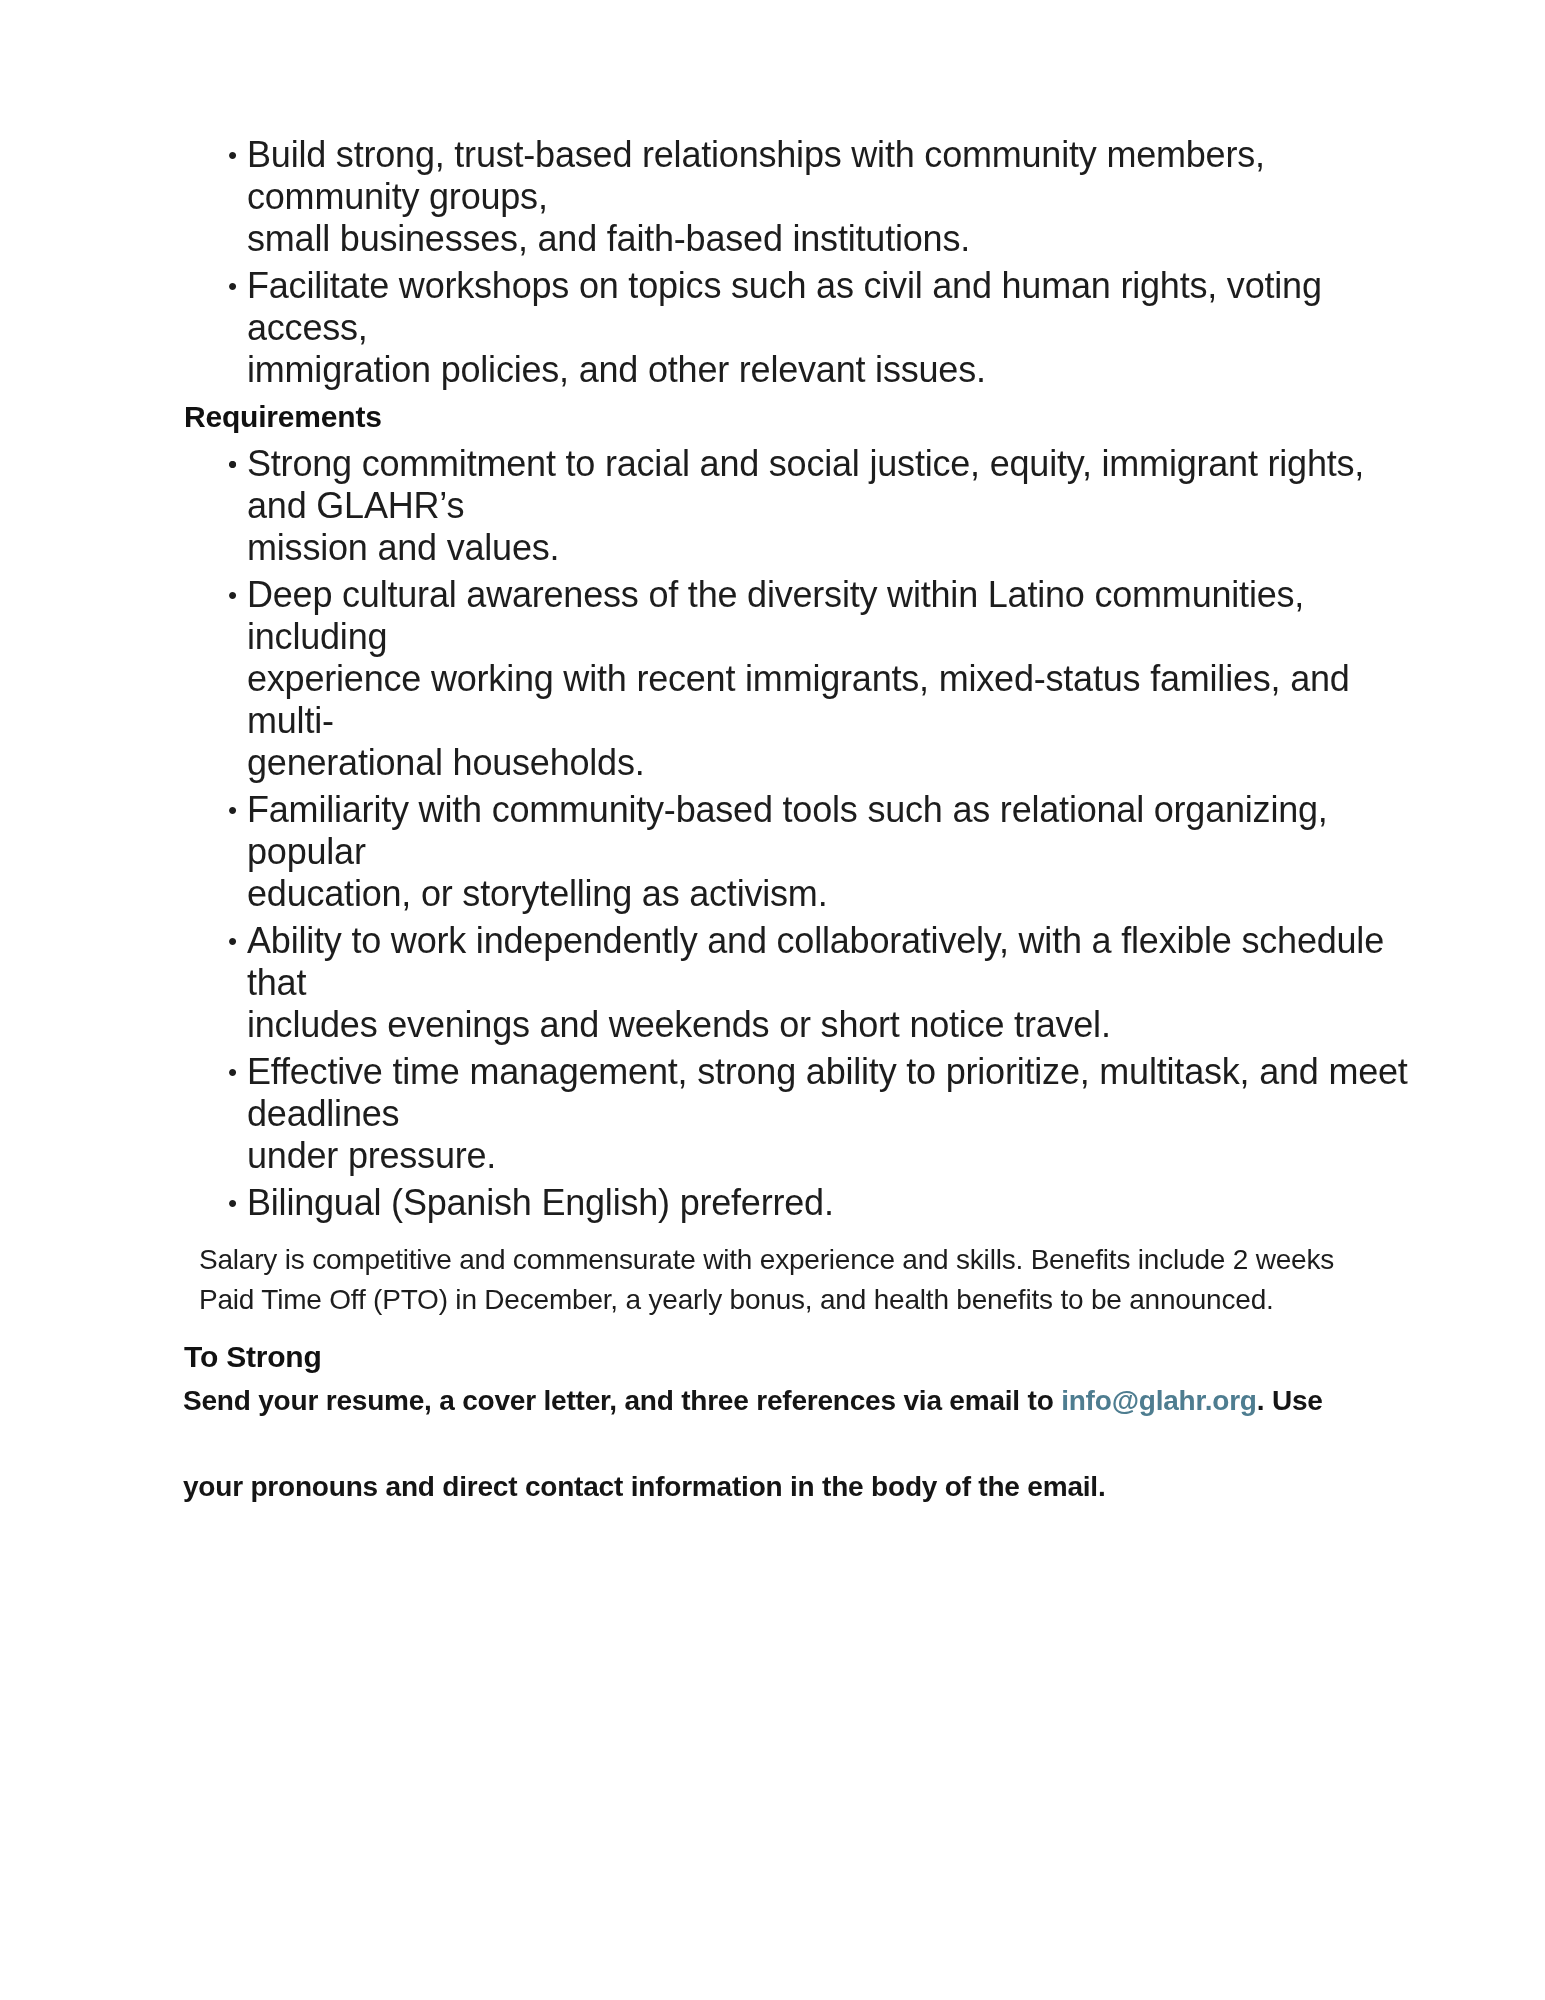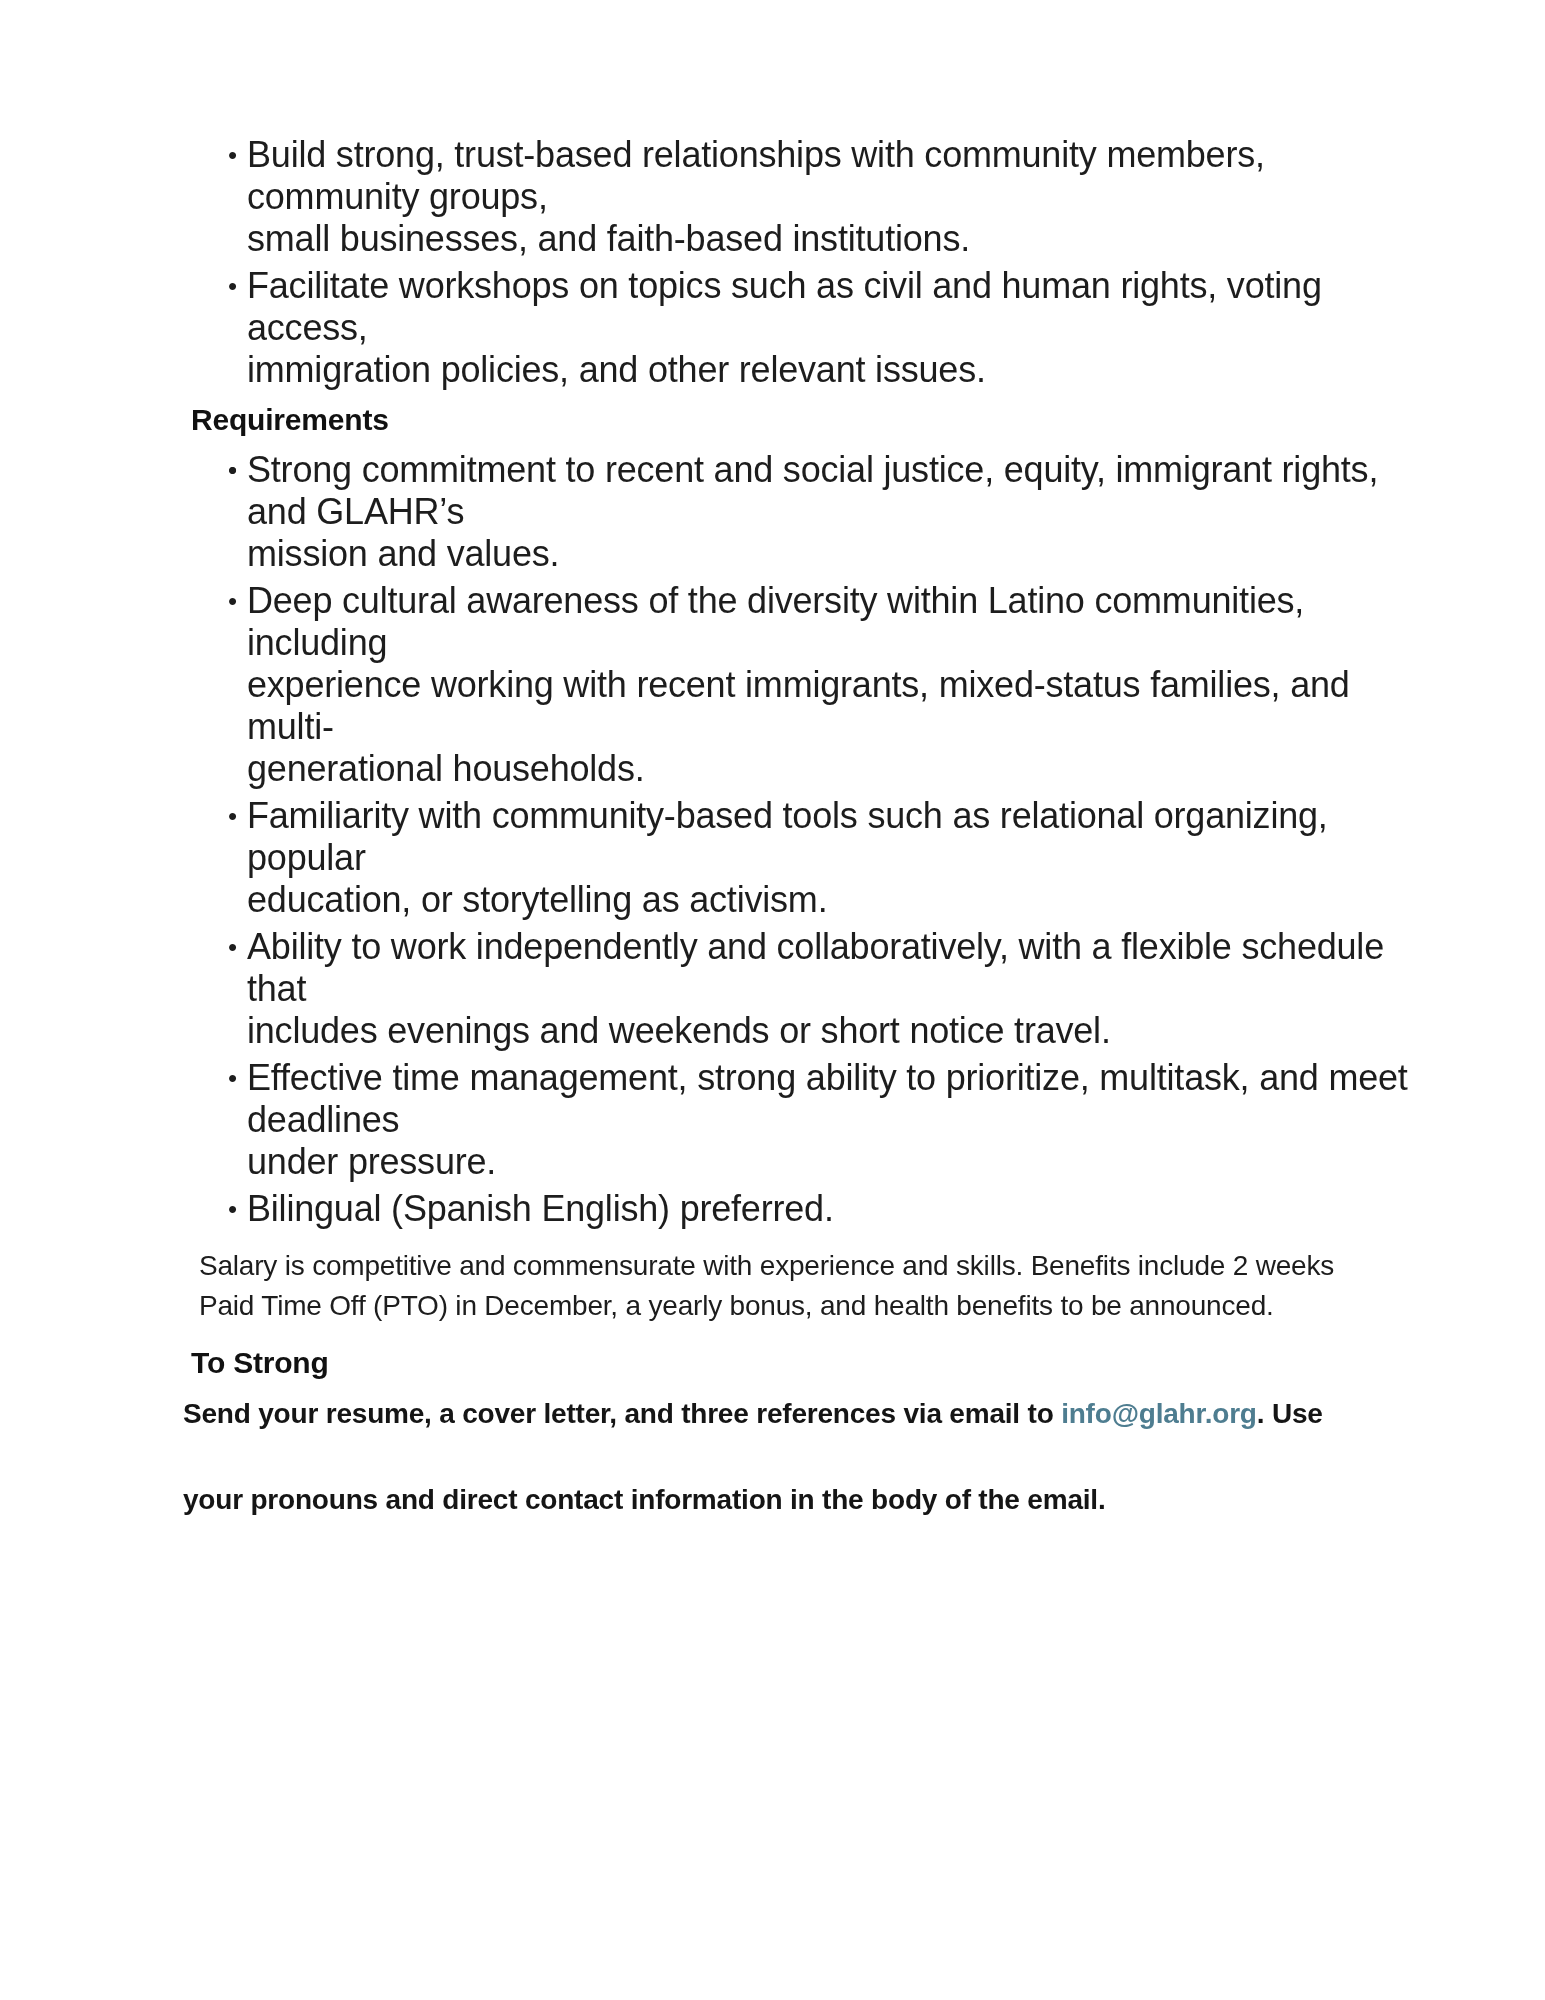--- a/index.html
+++ b/index.html
@@ -35,21 +35,21 @@
     left: 45px;
     top: 0;
     font-size: 26px;
     line-height: 42px;
   }
   h2.doc-heading {
     font-size: 30px;
     line-height: 42px;
     font-weight: 700;
     color: #111111;
-    margin: 8px;
+    margin: 1px;
     letter-spacing: -0.2px;
   }
   .h-requirements { margin: 72px 0 13px 0; }
   .h-salary       { margin: 18px 0 6px 0; }
   .h-apply        { margin: 38px 0 0 0; }
   .salary-para {
     font-size: 28px;
     line-height: 40px;
     letter-spacing: -0.2px;
     white-space: pre-line;
@@ -90,21 +90,21 @@
   </div>
 
   <h2 class="doc-heading h-requirements">Requirements</h2>
 
   <div class="blist">
     <div class="bitem">
       <span class="dot">•</span>
     </div>
     <div class="bitem">
       <span class="dot">•</span>
-      <span class="body-text">Strong commitment to recent and social justice, equity, immigrant rights, and GLAHR’s
+      <span class="body-text">Strong commitment to racial and social justice, equity, immigrant rights, and GLAHR’s
 mission and values.</span>
     </div>
     <div class="bitem">
       <span class="dot">•</span>
       <span class="body-text">Deep cultural awareness of the diversity within Latino communities, including
 experience working with recent immigrants, mixed-status families, and multi-
 generational households.</span>
     </div>
     <div class="bitem">
       <span class="dot">•</span>

